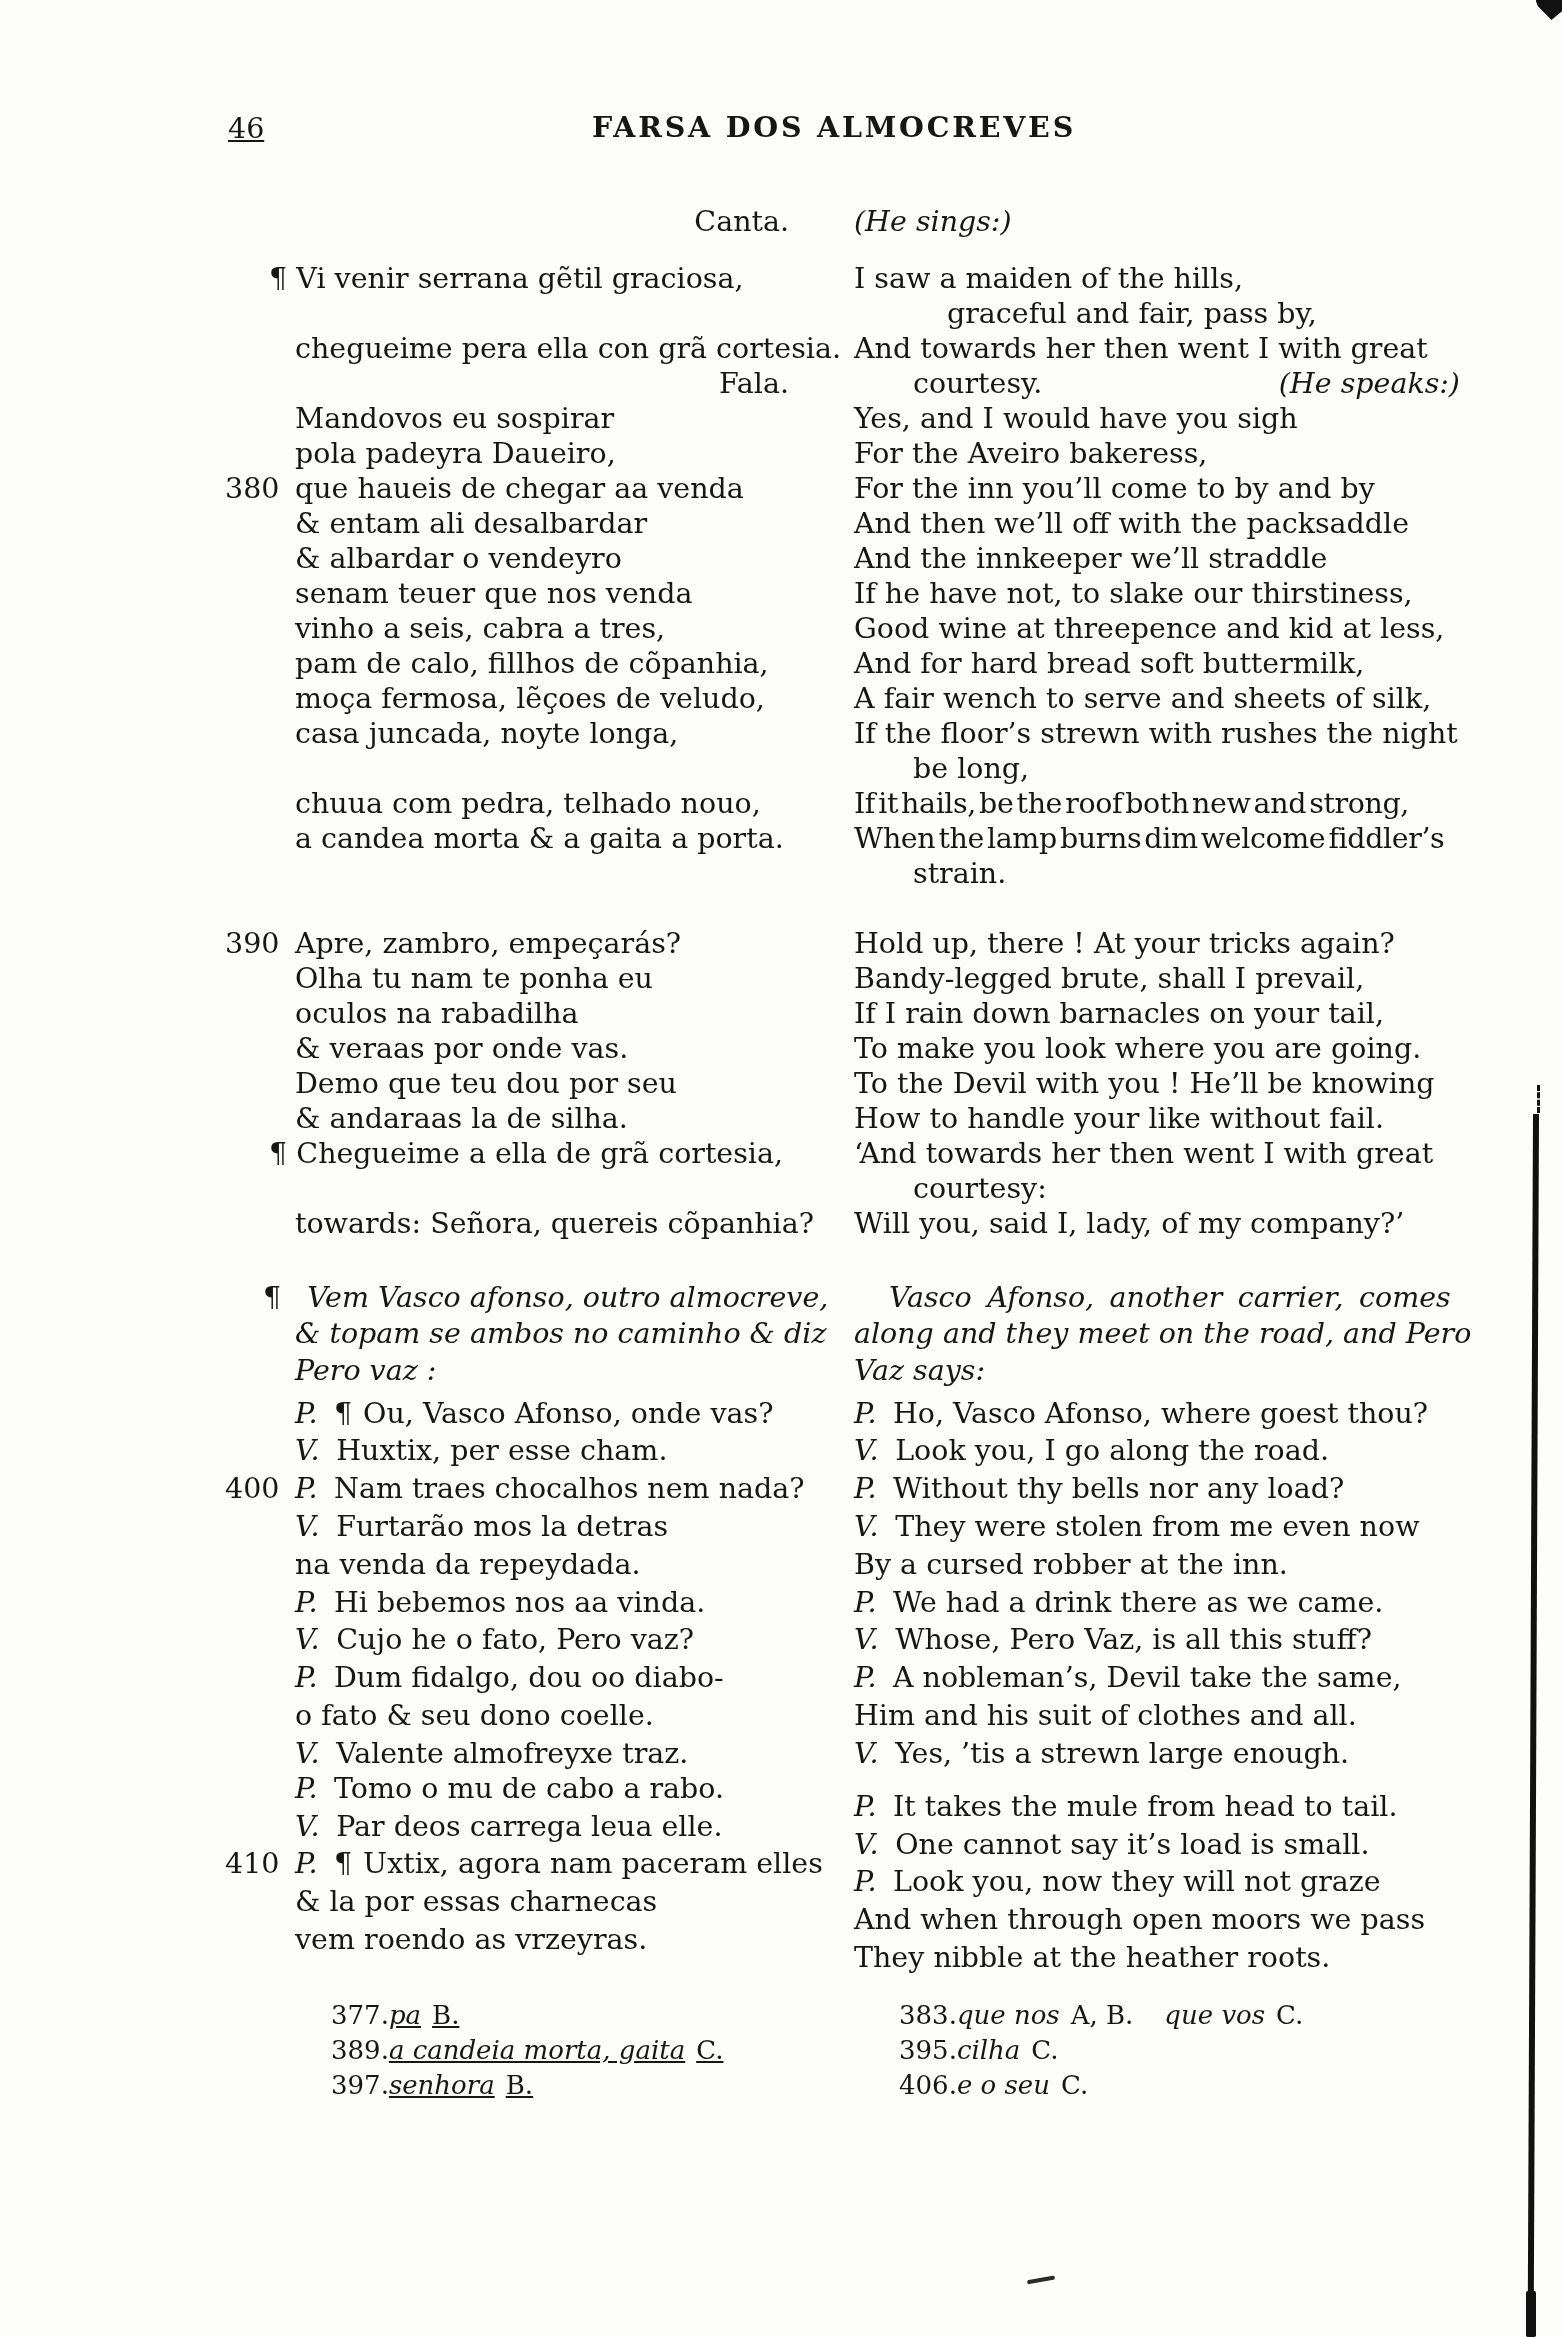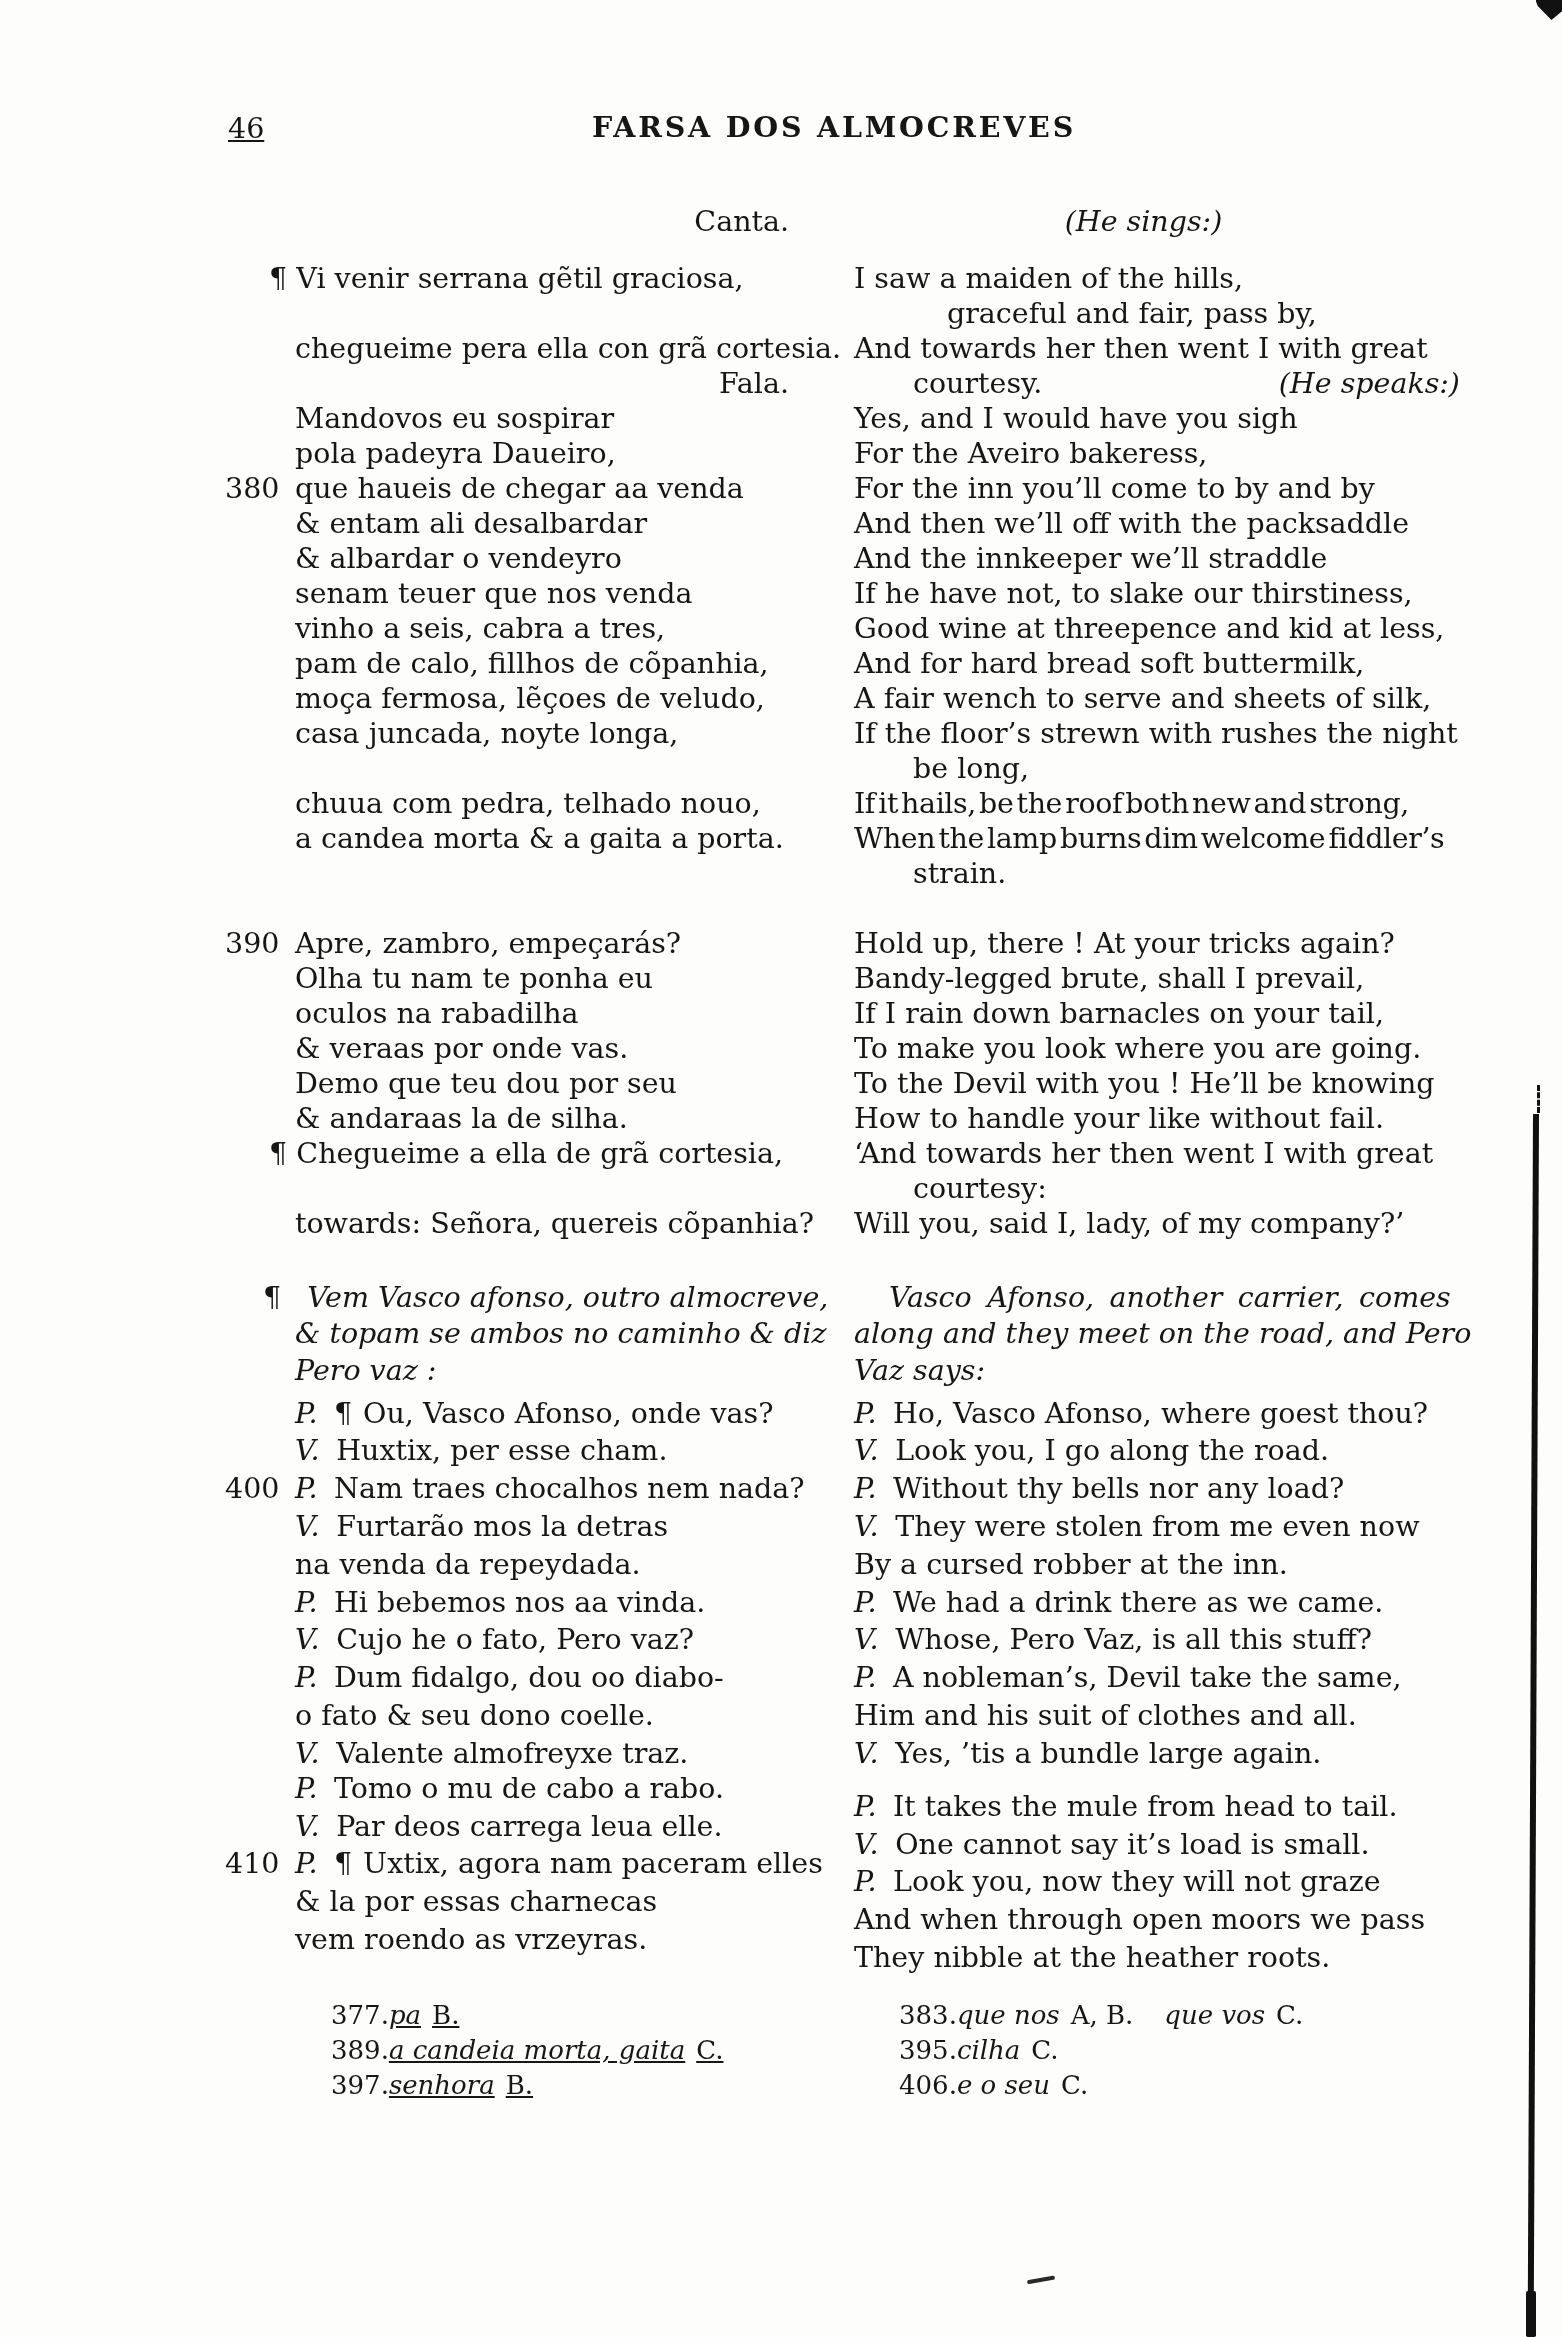--- a/index.html
+++ b/index.html
@@ -14,21 +14,21 @@
     font-size:28.5px; font-weight:bold; letter-spacing:2.8px; white-space:nowrap;}
   
   .col{position:absolute; top:204px;}
   #left-col{left:174px; width:643px;}
   #right-col{left:817px; width:707px;}
   .line{position:relative; height:35px; line-height:35px; font-size:28.5px;
     white-space:nowrap;}
   #left-col .line{padding-left:121px;}
   #right-col .line{padding-left:37px;}
   #left-col .line.center{padding-left:0; margin-left:121px; width:494px; text-align:right;}
-  #right-col .line.center{padding-left:0; margin-left:37px; width:579px; text-align:center;}
+  #right-col .line.center{padding-left:0; margin-left:37px; width:579px; text-align:left;}
   #left-col .line.pi-start{padding-left:95px;}
   #left-col .line.stage-pi{padding-left:89px;}
   #right-col .line.ind1{padding-left:96px;}
   #right-col .line.ind2{padding-left:130px;}
   #right-col .line.spread{padding-left:72px;}
   .line.italic .t{font-style:italic;}
   .line.tight .t{word-spacing:-5.5px; letter-spacing:-0.4px;}
   .line.spread .t{word-spacing:6.4px;}
   .speaker{font-style:italic;}
   .linenum{position:absolute; left:51px; top:0;}
@@ -146,21 +146,21 @@
       <div class="line italic" style="margin-top: 1.8px;"><span class="t">Vaz says:</span></div>
       <div class="line" style="margin-top: 7.3px;"><span class="speaker">P.</span><span class="gap" style="width: 16.5px;"></span><span class="t">Ho, Vasco Afonso, where goest thou?</span></div>
       <div class="line" style="margin-top: 2.8px;"><span class="speaker">V.</span><span class="gap" style="width: 16.5px;"></span><span class="t">Look you, I go along the road.</span></div>
       <div class="line" style="margin-top: 2.8px;"><span class="speaker">P.</span><span class="gap" style="width: 16.5px;"></span><span class="t">Without thy bells nor any load?</span></div>
       <div class="line" style="margin-top: 2.8px;"><span class="speaker">V.</span><span class="gap" style="width: 16.5px;"></span><span class="t">They were stolen from me even now</span></div>
       <div class="line" style="margin-top: 2.8px;"><span class="t">By a cursed robber at the inn.</span></div>
       <div class="line" style="margin-top: 2.8px;"><span class="speaker">P.</span><span class="gap" style="width: 16.5px;"></span><span class="t">We had a drink there as we came.</span></div>
       <div class="line" style="margin-top: 2.8px;"><span class="speaker">V.</span><span class="gap" style="width: 16.5px;"></span><span class="t">Whose, Pero Vaz, is all this stuff?</span></div>
       <div class="line" style="margin-top: 2.8px;"><span class="speaker">P.</span><span class="gap" style="width: 16.5px;"></span><span class="t">A nobleman’s, Devil take the same,</span></div>
       <div class="line" style="margin-top: 2.8px;"><span class="t">Him and his suit of clothes and all.</span></div>
-      <div class="line" style="margin-top: 2.8px;"><span class="speaker">V.</span><span class="gap" style="width: 16.5px;"></span><span class="t">Yes, ’tis a bundle large again.</span></div>
+      <div class="line" style="margin-top: 2.8px;"><span class="speaker">V.</span><span class="gap" style="width: 16.5px;"></span><span class="t">Yes, ’tis a strewn large enough.</span></div>
       <div class="line" style="margin-top: 18px;"><span class="speaker">P.</span><span class="gap" style="width: 16.5px;"></span><span class="t">It takes the mule from head to tail.</span></div>
       <div class="line" style="margin-top: 2.8px;"><span class="speaker">V.</span><span class="gap" style="width: 16.5px;"></span><span class="t">One cannot say it’s load is small.</span></div>
       <div class="line" style="margin-top: 2.8px;"><span class="speaker">P.</span><span class="gap" style="width: 16.5px;"></span><span class="t">Look you, now they will not graze</span></div>
       <div class="line" style="margin-top: 2.8px;"><span class="t">And when through open moors we pass</span></div>
       <div class="line" style="margin-top: 2.8px;"><span class="t">They nibble at the heather roots.</span></div>
     </div>
 
   <div id="left-fn" class="footnotes">
       <div class="fn-line"><span class="fn-num">377.</span><span class="fn-lemma">pa</span><span class="gap" style="width: 11px;"></span><span class="fn-sig">B.</span></div>
       <div class="fn-line"><span class="fn-num">389.</span><span class="fn-lemma">a candeia morta, gaita</span><span class="gap" style="width: 11px;"></span><span class="fn-sig">C.</span></div>

